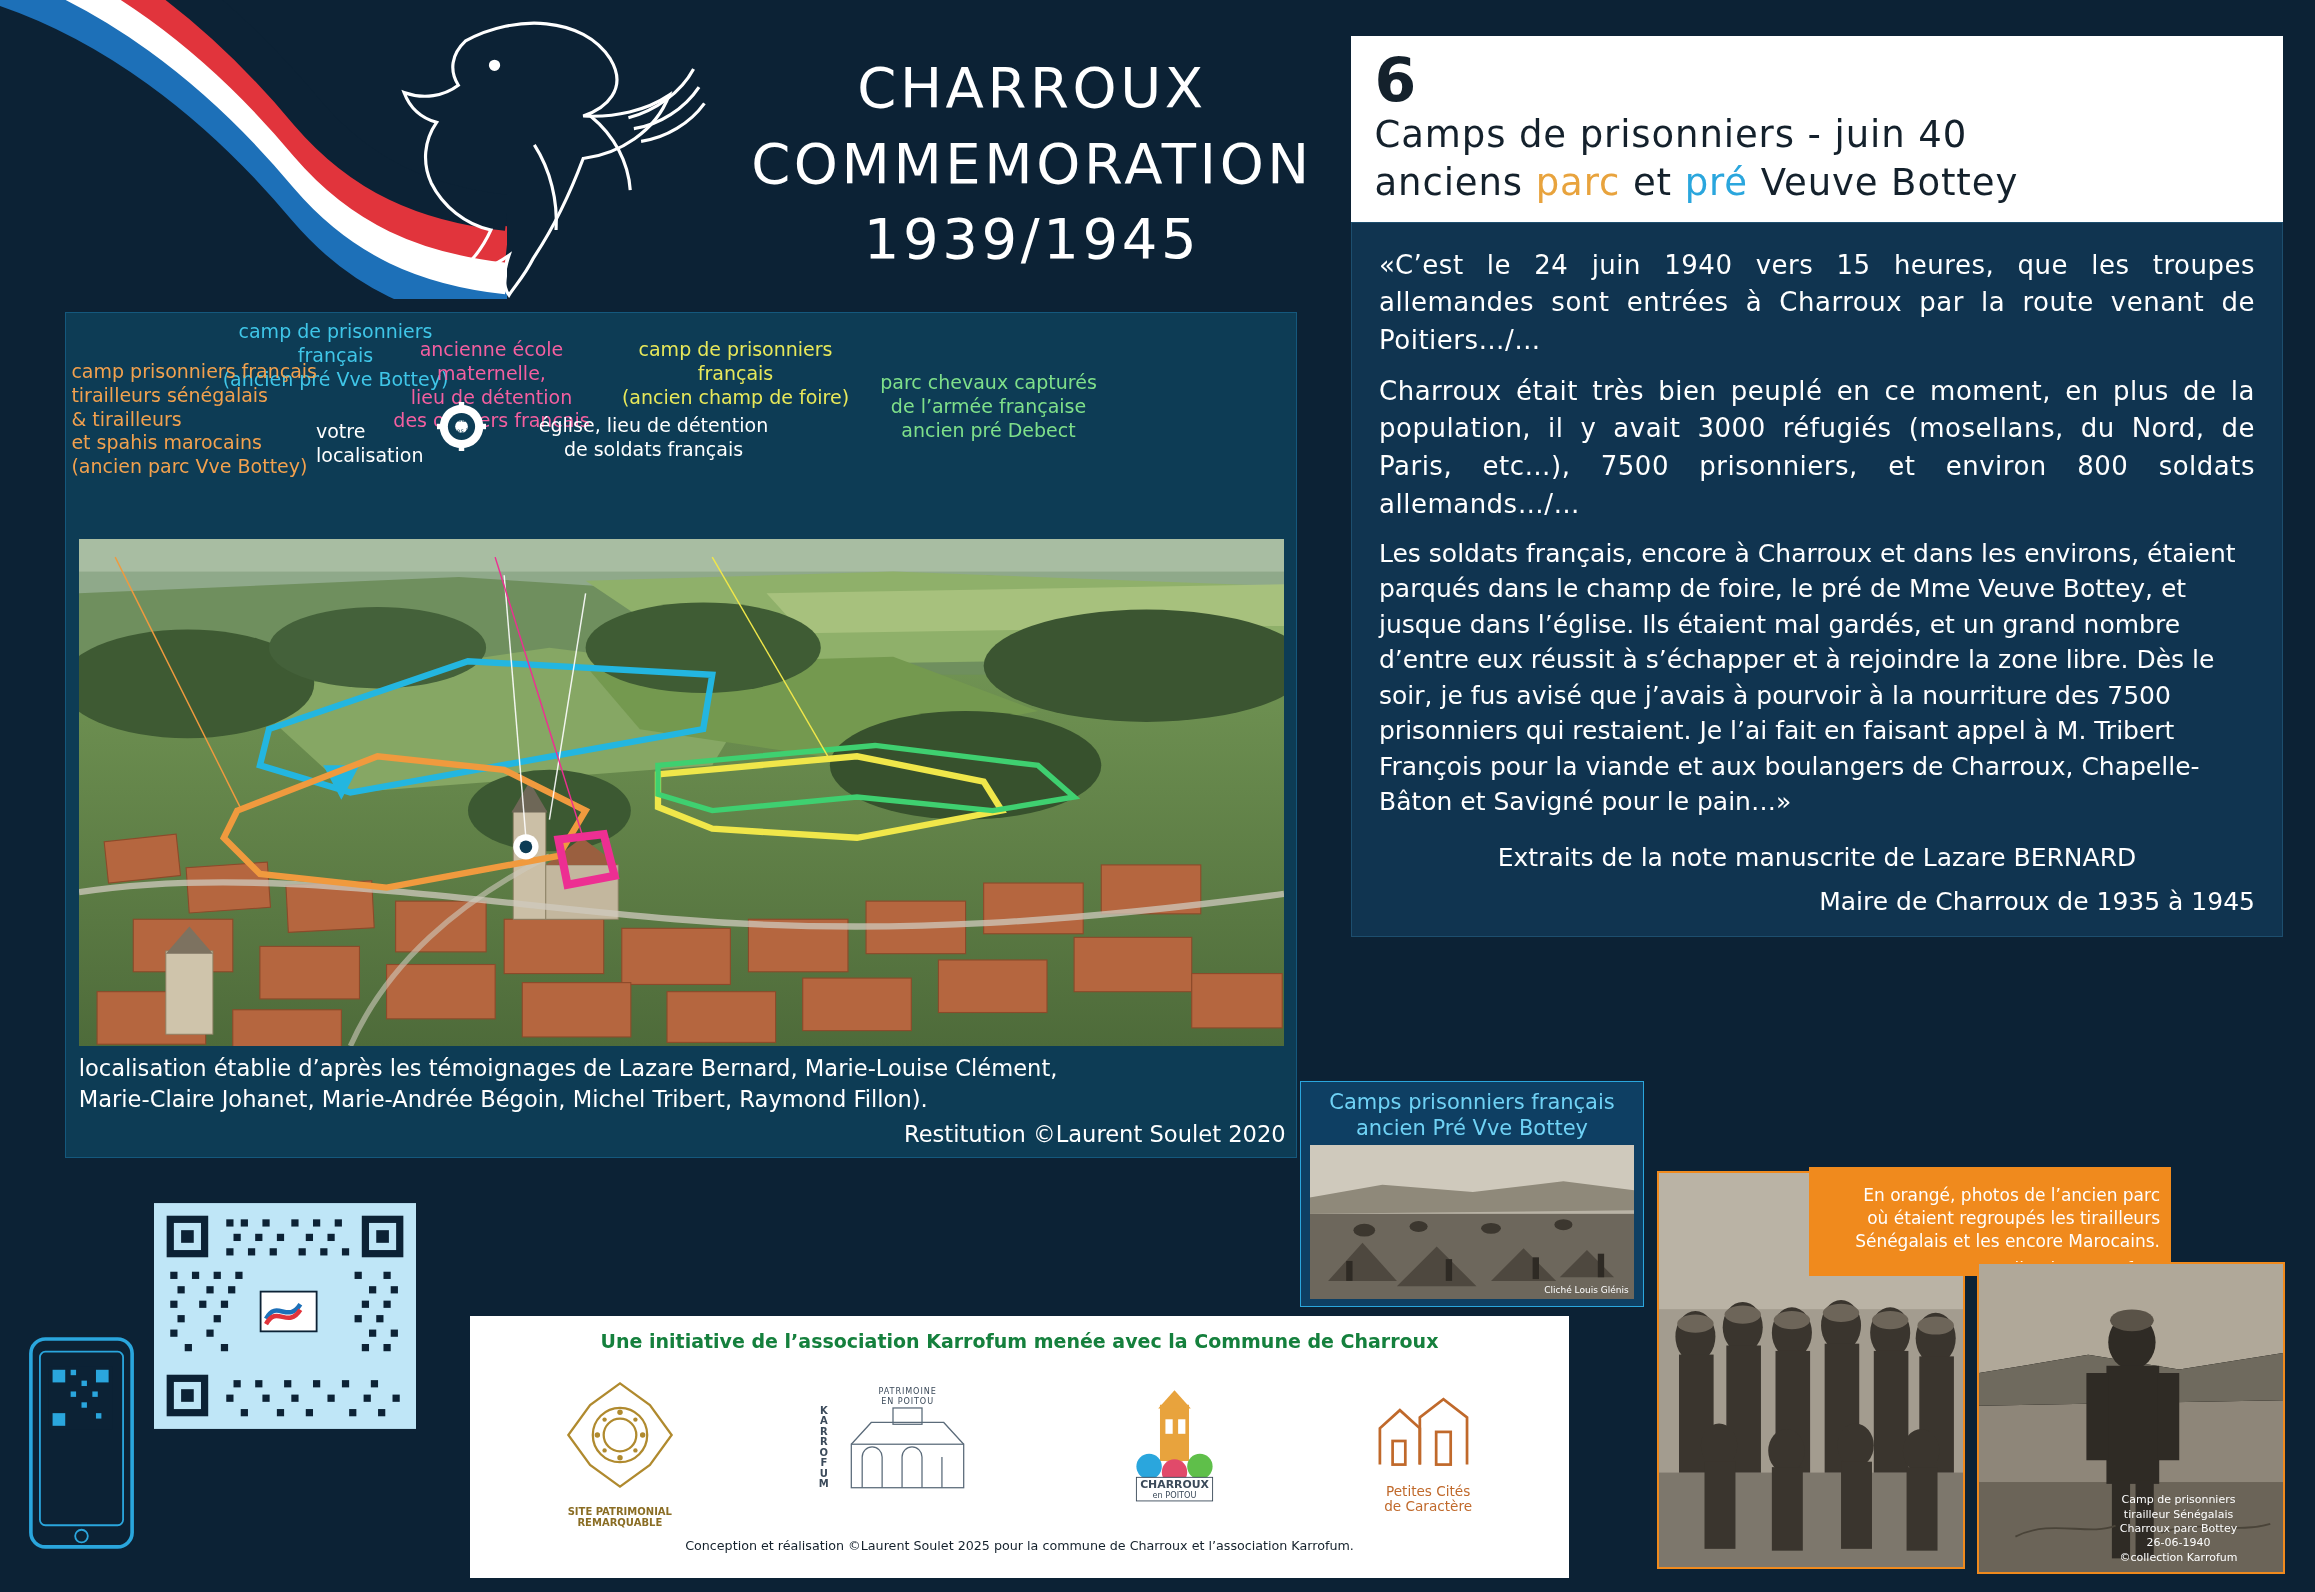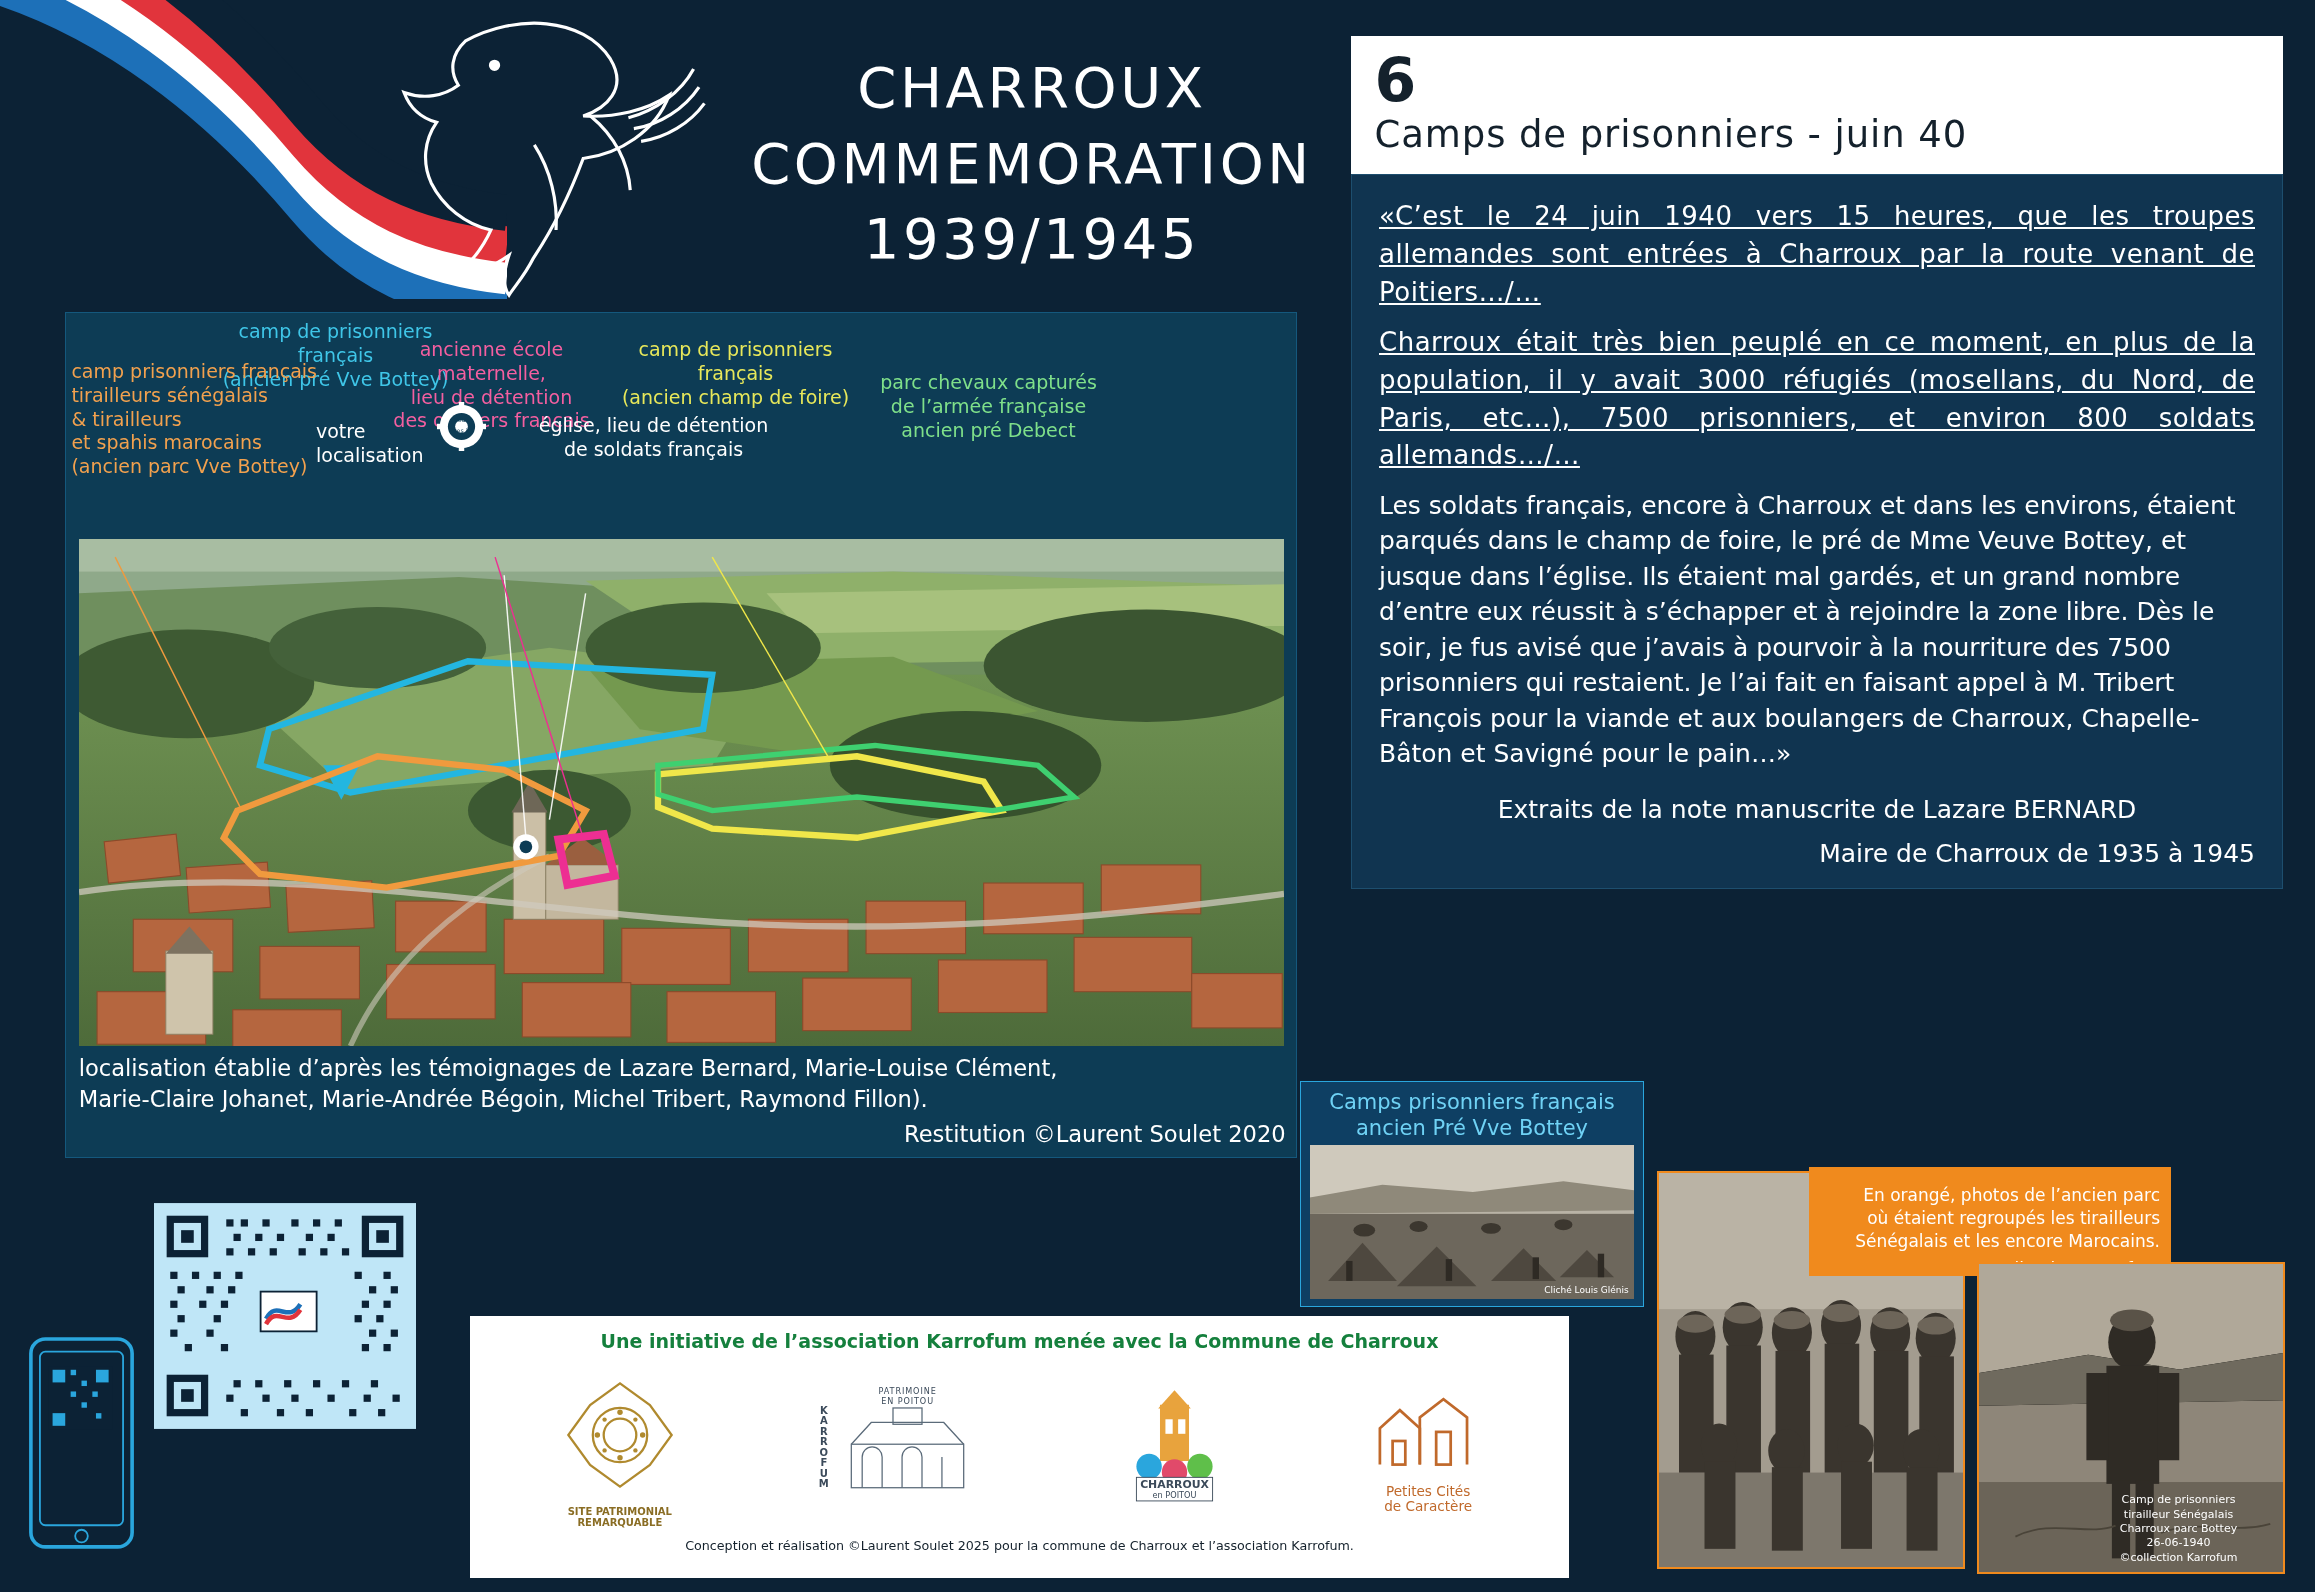--- a/index.html
+++ b/index.html
@@ -44,21 +44,21 @@
   .panel-sub2 { font-size:37px; letter-spacing:0.9px; color:#14212c; margin-top:5.4px; }
   .w-parc { color:#e8a33d; }
   .w-pre { color:#2aa6dd; }
 
   .body-box {
     background:#103450; color:#ffffff;
     padding:23.5px 27px 20px 27px;
     border:0.9px solid #1d4e6e;
   }
   .quote-block { font-size:26px; line-height:1.45; text-align:justify; letter-spacing:0.5px; }
-  .quote-block p { margin:0 0 12.7px 0;text-decoration:underline; }
+  .quote-block p { margin:0 0 12.7px 0; }
   .quote-just { text-align:justify; text-align-last:justify; }
   .narrative { font-size:25px; line-height:1.42; margin-top:9px; }
   .narrative p { margin:0; }
   .src-line { text-align:center; font-size:25px; margin-top:23.5px; }
   .src-line2 { text-align:right; font-size:25px; margin-top:14.5px; }
 
   
   .map-panel {
     position:absolute; left:65px; top:312px; width:1232px; height:846px;
     background:#0d3c55; border:1.8px solid #14587d;
@@ -162,20 +162,23 @@
   <span class="l1">CHARROUX</span>
   <span class="l2">COMMEMORATION</span>
   <span class="l3">1939/1945</span>
 </div>
 
 <div class="right-col">
 
   <div class="header-box">
     <div class="panel-number">6</div>
     <div class="panel-sub1">Camps de prisonniers - juin 40</div>
+    <div class="panel-sub2">
+      <span>anciens </span><span class="w-parc">parc</span><span> et </span><span class="w-pre">pré</span><span> Veuve Bottey</span>
+    </div>
   </div>
 
   <div class="body-box">
     <div class="quote-block">
       <p class="quote-just">«C’est le 24 juin 1940 vers 15 heures, que les troupes allemandes sont entrées à Charroux par la route venant de Poitiers…/…</p>
       <p class="quote-just">Charroux était très bien peuplé en ce moment, en plus de la population, il y avait 3000 réfugiés (mosellans, du Nord, de Paris, etc…), 7500 prisonniers, et environ 800 soldats allemands…/…</p>
     </div>
     <div class="narrative">
       <p>Les soldats français, encore à Charroux et dans les environs, étaient parqués dans le champ de foire, le pré de Mme Veuve Bottey, et jusque dans l’église. Ils étaient mal gardés, et un grand nombre d’entre eux réussit à s’échapper et à rejoindre la zone libre. Dès le soir, je fus avisé que j’avais à pourvoir à la nourriture des 7500 prisonniers qui restaient. Je l’ai fait en faisant appel à M. Tribert François pour la viande et aux boulangers de Charroux, Chapelle-Bâton et Savigné pour le pain…»</p>
     </div>

